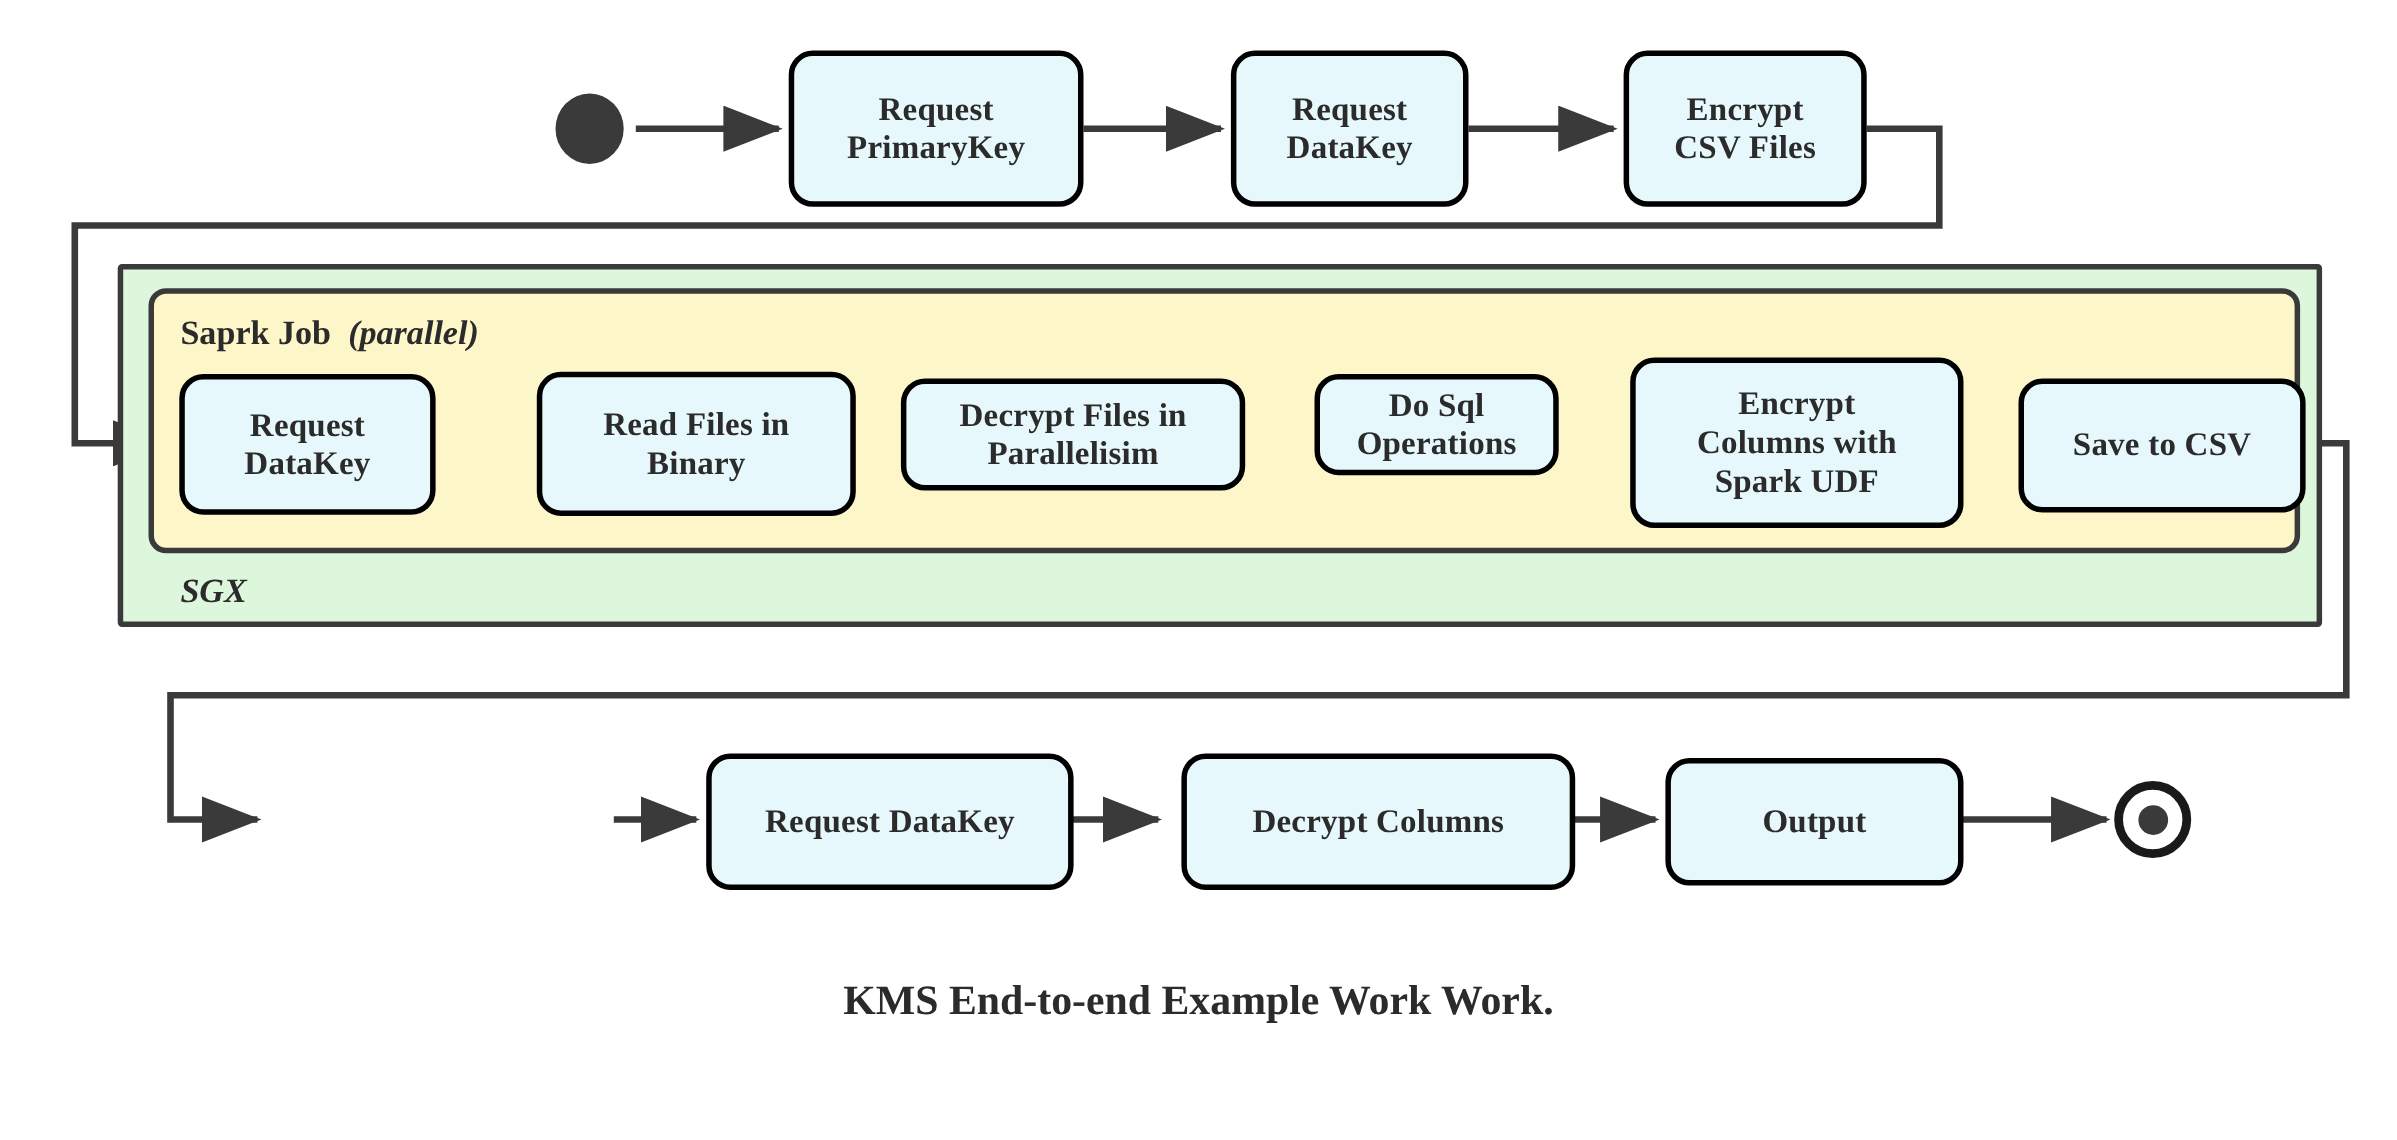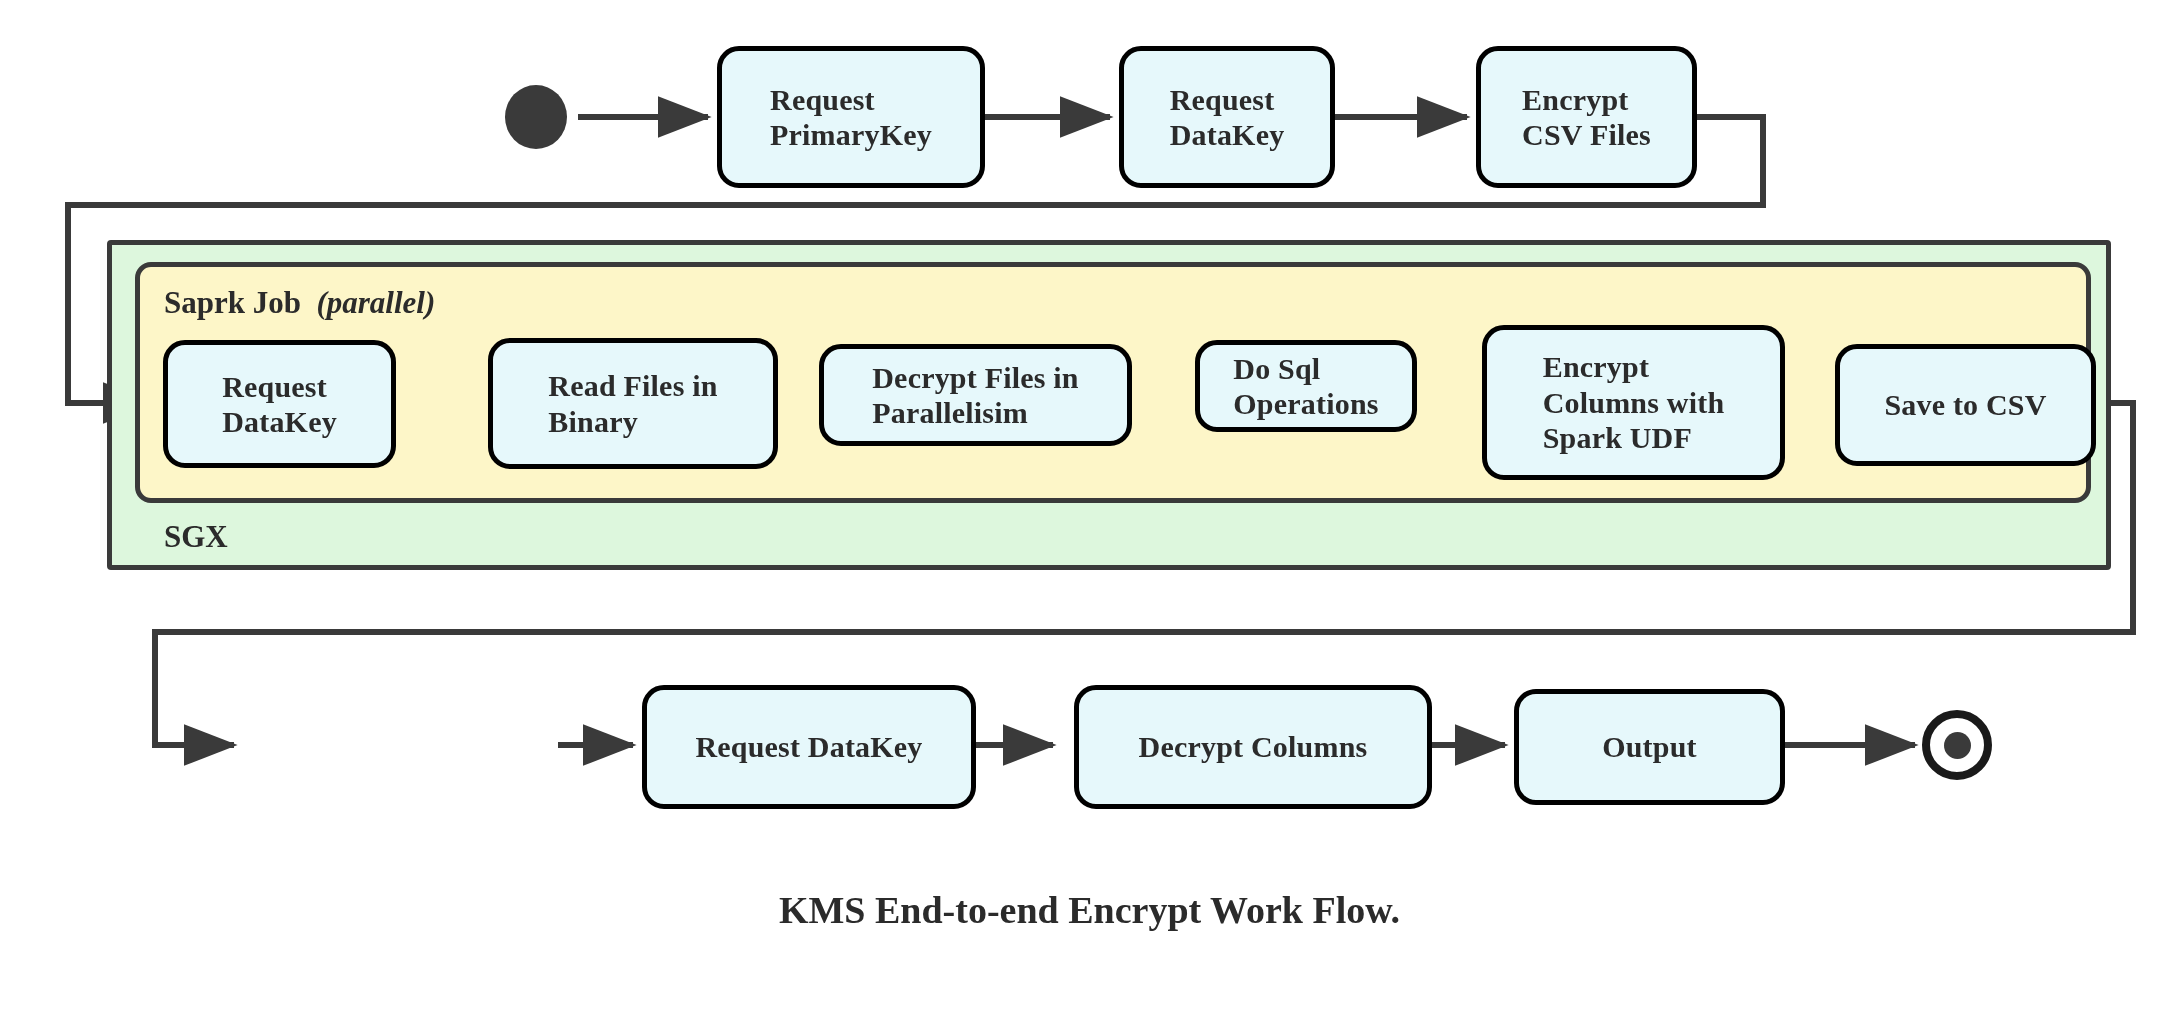--- a/index.html
+++ b/index.html
@@ -29,20 +29,21 @@
   
   .node {
     position: absolute;
     box-sizing: border-box;
     background: #e6f8fb;
     border: 5px solid #000000;
     border-radius: 22px;
     display: flex;
     align-items: center;
     justify-content: center;
+    text-align: center;
     color: #2b2b2b;
     font-weight: bold;
     font-size: 30px;
     line-height: 1.18;
     letter-spacing: 0.2px;
     white-space: pre-line;
     padding: 2px 8px;
   }
   
   .container-outer {
@@ -151,21 +152,21 @@
 CSV Files</div>
 
   <div class="container-outer" style="left:107px; top:240px; width:2004px; height:330px;"></div>
 
   <div class="container-inner" style="left:135px; top:262px; width:1956px; height:241px;"></div>
 
   <div class="container-label" style="left:164px; top:285px;">
     <span>Saprk Job</span><span>&nbsp;&nbsp;</span><span class="paren">(parallel)</span>
   </div>
 
-  <div class="container-label" style="left:164px; top:519px;">SGX</div>
+  <div class="container-label" style="left:164px; top:519px;font-style:italic;">SGX</div>
 
   <div class="node" style="left:163px; top:340px; width:233px; height:128px;">Request
 DataKey</div>
 
   <div class="node" style="left:464px; top:338px; width:290px; height:131px;margin-left:24px;">Read Files in
 Binary</div>
 
   <div class="node" style="left:819px; top:344px; width:313px; height:102px;">Decrypt Files in
 Parallelisim</div>
 
@@ -182,15 +183,15 @@
   <div class="node" style="left:642px; top:685px; width:334px; height:124px;">Request DataKey</div>
 
   <div class="node" style="left:1062px; top:685px; width:358px; height:124px;margin-left:12px;">Decrypt Columns</div>
 
   <div class="node" style="left:1514px; top:689px; width:271px; height:116px;">Output</div>
 
   <div class="end-node" style="left:1922px; top:710px; width:70px; height:70px;">
     <div class="inner-dot"></div>
   </div>
 
-  <div class="caption" style="left:0px; top:888px; width:2179px;">KMS End-to-end Encrypt Work Flow.</div>
+  <div class="caption" style="left:0px; top:888px; width:2179px;">KMS End-to-end Example Work Work.</div>
 
 </div>
 
 </body></html>

